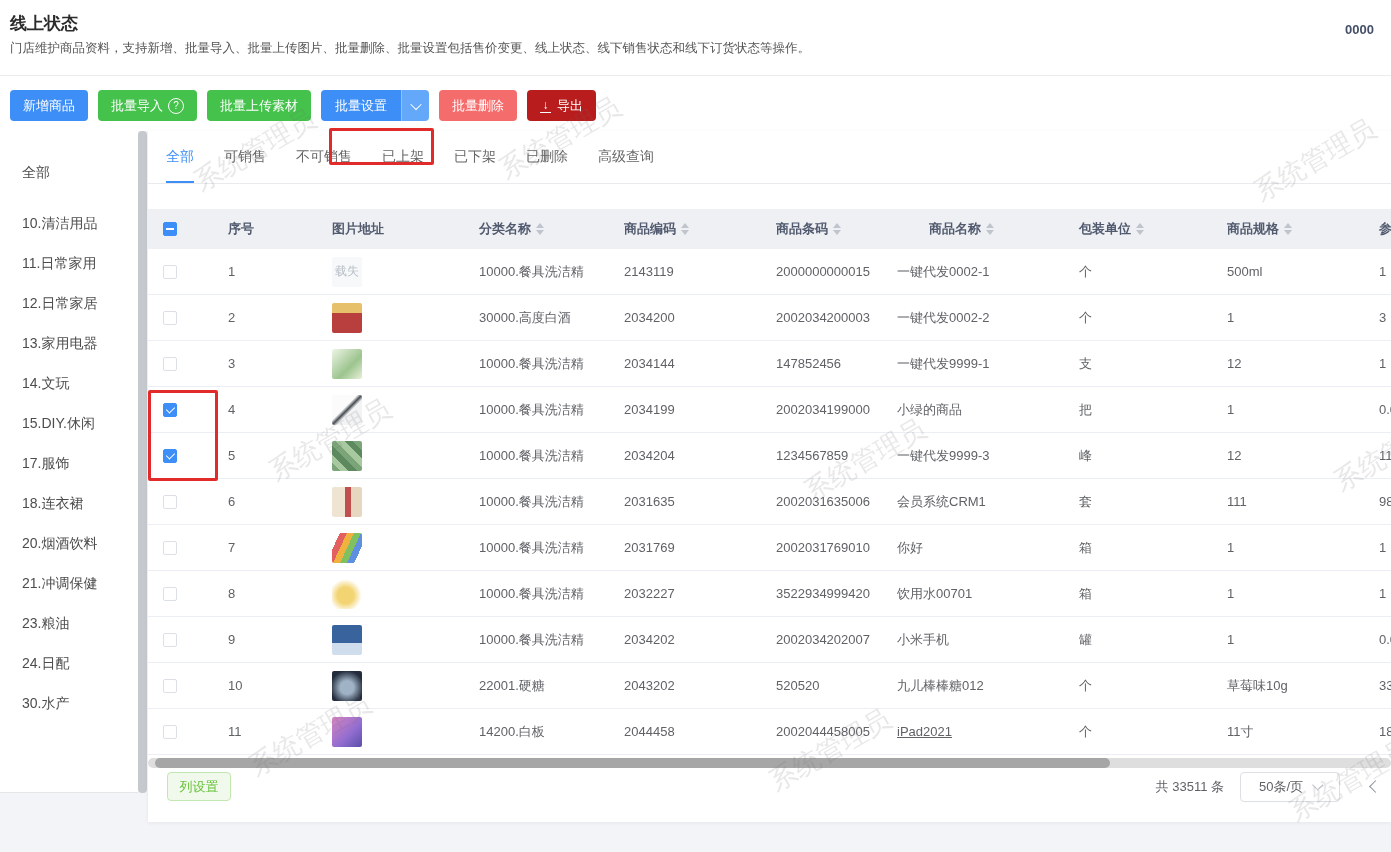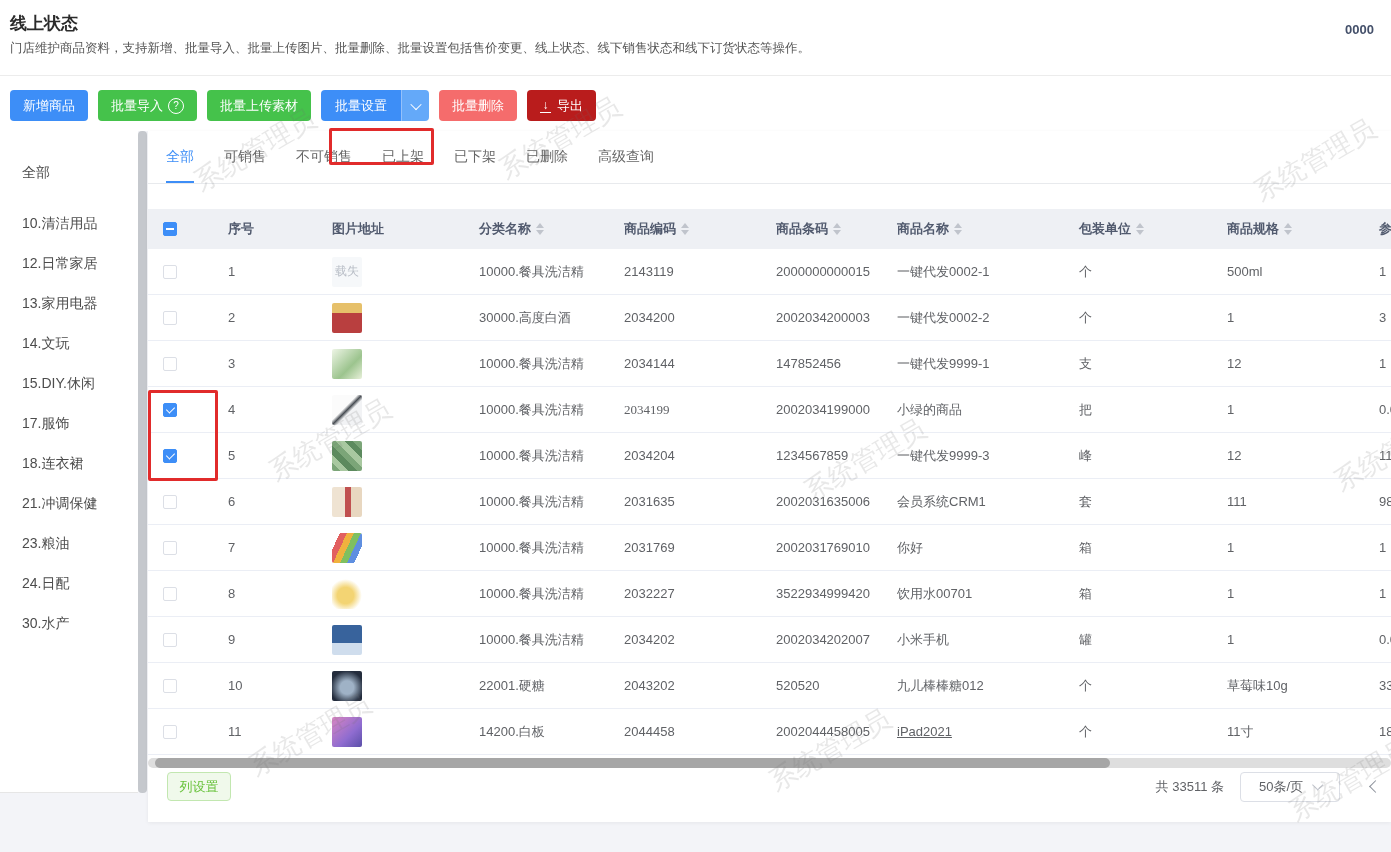--- a/index.html
+++ b/index.html
@@ -133,26 +133,28 @@
     <button class="btn btn-orange">
       <span class="icon-download"></span>
       <span>导出</span>
     </button>
   </div>
 
   <div class="page-body">
     <aside class="sidebar" id="sidebar">
         <div class="side-item first">全部</div>
         <div class="side-item">10.清洁用品</div>
+        <div class="side-item">11.日常家用</div>
         <div class="side-item">12.日常家居</div>
         <div class="side-item">13.家用电器</div>
         <div class="side-item">14.文玩</div>
         <div class="side-item">15.DIY.休闲</div>
         <div class="side-item">17.服饰</div>
         <div class="side-item">18.连衣裙</div>
+        <div class="side-item">20.烟酒饮料</div>
         <div class="side-item">21.冲调保健</div>
         <div class="side-item">23.粮油</div>
         <div class="side-item">24.日配</div>
         <div class="side-item">30.水产</div>
       </aside>
     <div class="side-scrollbar"></div>
 
     <main class="card">
       <div class="tabs" id="tabs">
           <div class="tab active">全部</div>
@@ -188,21 +190,21 @@
             </span>
           </div>
           <div class="cell" style="width: 121px; padding-left: 0px;">
             <div style="display: inline;">商品条码</div>
             <span class="sort">
               <i class="up"></i>
               <i class="dn"></i>
             </span>
           </div>
           <div class="cell" style="width: 182px; padding-left: 0px;">
-            <div style="display: inline;">商品名称</div>
+            <div style="display: inline; margin-left: 32px;">商品名称</div>
             <span class="sort">
               <i class="up"></i>
               <i class="dn"></i>
             </span>
           </div>
           <div class="cell" style="width: 148px; padding-left: 0px;">
             <div style="display: inline;">包装单位</div>
             <span class="sort">
               <i class="up"></i>
               <i class="dn"></i>
@@ -270,21 +272,21 @@
           </div>
           <div class="trow">
             <div class="cell" style="width: 56px;">
               <div class="checkbox checked"></div>
             </div>
             <div class="cell" style="width: 104px; padding-left: 24px;">4</div>
             <div class="cell" style="width: 147px; padding-left: 0px;">
               <div class="thumb t4"></div>
             </div>
             <div class="cell" style="width: 145px; padding-left: 0px;">10000.餐具洗洁精</div>
-            <div class="cell" style="width: 152px; padding-left: 0px; font-family: Liberation Serif, serif;">2034199</div>
+            <div class="cell" style="width: 152px; padding-left: 0px;">2034199</div>
             <div class="cell" style="width: 121px; padding-left: 0px;">2002034199000</div>
             <div class="cell" style="width: 182px; padding-left: 0px;">小绿的商品</div>
             <div class="cell" style="width: 148px; padding-left: 0px;">把</div>
             <div class="cell" style="width: 152px; padding-left: 0px;">1</div>
             <div class="cell" style="width: 140px; padding-left: 0px;">0.01</div>
           </div>
           <div class="trow">
             <div class="cell" style="width: 56px;">
               <div class="checkbox checked"></div>
             </div>

